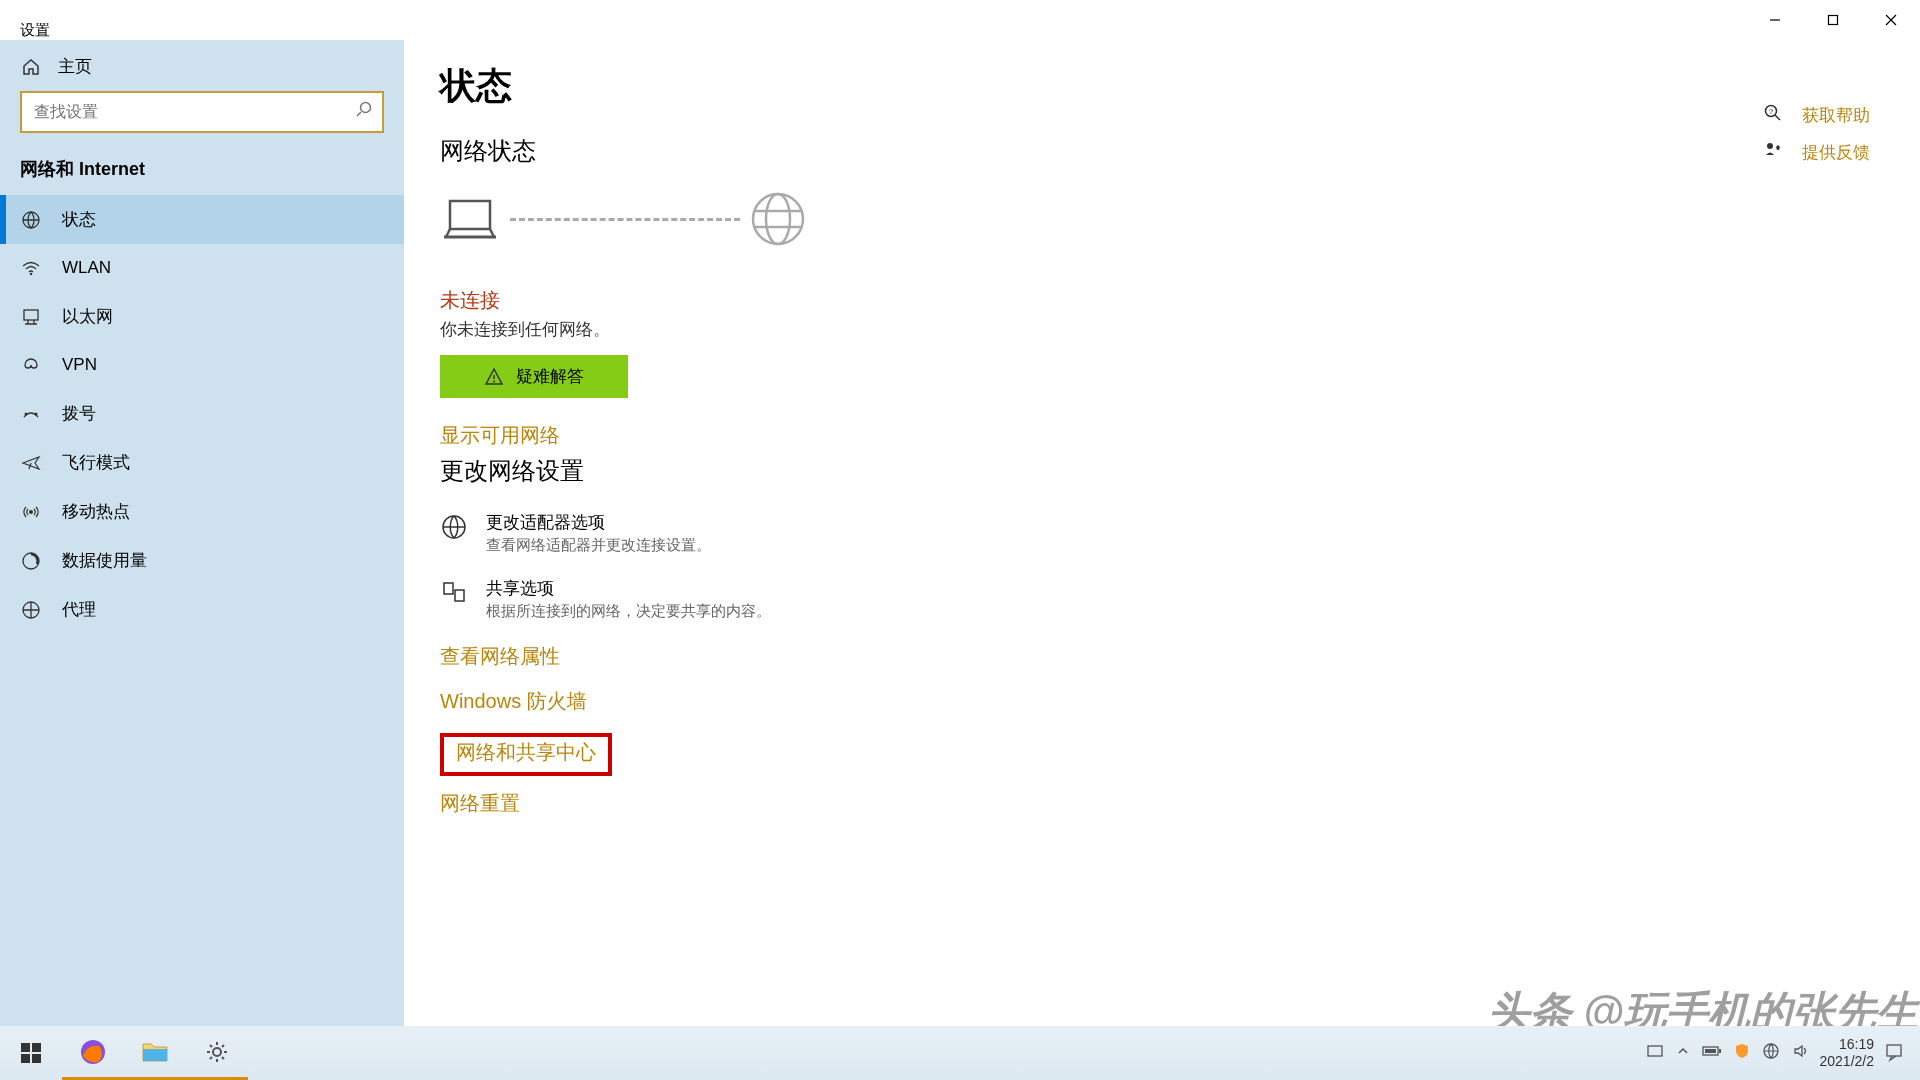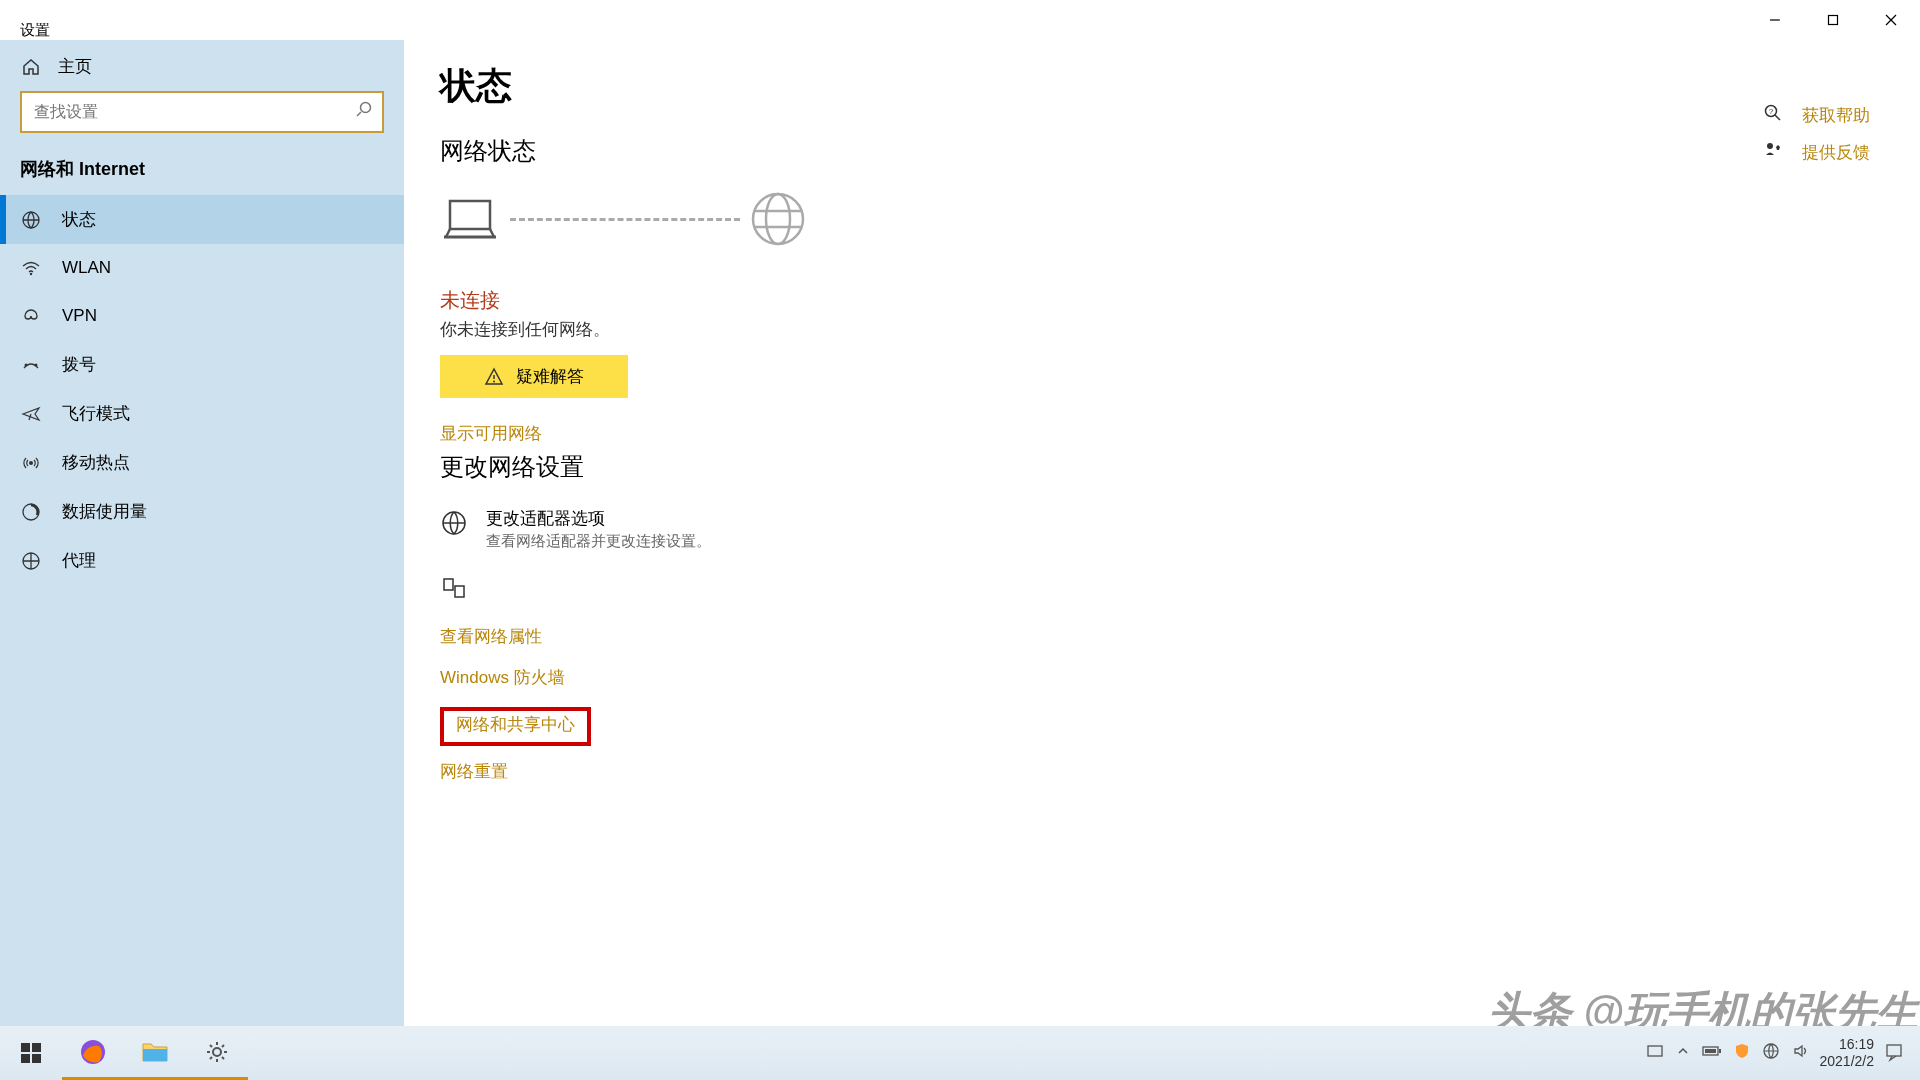--- a/index.html
+++ b/index.html
@@ -32,22 +32,22 @@
 
 
 .content { flex: 1; padding: 22px 36px; position: relative; }
 .h1 { font-size: 36px; font-weight: 600; margin-bottom: 24px; }
 .h2 { font-size: 24px; font-weight: 400; margin-bottom: 24px; margin-top: 8px; }
 .diagram { display: flex; align-items: center; gap: 10px; margin-bottom: 40px; }
 .laptop-icon svg, .globe-icon svg { display: block; }
 .dashes { flex: 0 0 auto; border-top: 3px dashed #aaa; width: 230px; }
 .status-red { color: #b33a1a; font-size: 20px; margin-bottom: 4px; }
 .status-sub { font-size: 17px; margin-bottom: 14px; color: #333; }
-.trouble-btn { display: inline-flex; align-items: center; gap: 12px; background: #fde047; padding: 10px 44px; font-size: 17px; border: none; cursor: default; margin-bottom: 24px; }
-.link { color: #b8860b; font-size: 17px; display: block; margin-bottom: 6px; cursor: default; }
+.trouble-btn { display: inline-flex; align-items: center; gap: 12px; background: #84cc16; padding: 10px 44px; font-size: 17px; border: none; cursor: default; margin-bottom: 24px; }
+.link { color: #b8860b; font-size: 20px; display: block; margin-bottom: 6px; cursor: default; }
 .h2b { font-size: 24px; font-weight: 400; margin-bottom: 24px; }
 .setting-row { display: flex; gap: 18px; margin-bottom: 22px; align-items: flex-start; cursor: default; }
 .setting-row .row-icon { width: 28px; height: 28px; display: flex; align-items: center; justify-content: center; font-size: 24px; color: #333; margin-top: 2px; }
 .setting-row .row-text .row-title { font-size: 17px; }
 .setting-row .row-text .row-desc { font-size: 15px; color: #666; margin-top: 2px; }
 .link-block { margin-bottom: 18px; }
 .highlight-box { border: 4px solid #cc0000; padding: 2px 12px 6px; display: inline-block; margin-bottom: 14px; }
 .highlight-box .link { margin-bottom: 0; }
 
 
@@ -125,20 +125,29 @@
           <svg width="20" height="20" viewBox="0 0 20 20">
               <path d="M2 8 Q10 1 18 8 M5 11 Q10 6 15 11 M8 14 Q10 12 12 14" fill="none" stroke="#333" stroke-width="1.3"></path>
               <circle cx="10" cy="16" r="1.2" fill="#333"></circle>
             </svg>
         </span>
         <span>WLAN</span>
       </div>
       <div class="sidebar-item">
         <span class="sidebar-icon">
           <svg width="20" height="20" viewBox="0 0 20 20">
+              <rect x="3" y="3" width="14" height="10" fill="none" stroke="#333" stroke-width="1.3"></rect>
+              <path d="M7 13 V17 M13 13 V17 M4 17 H16" stroke="#333" stroke-width="1.3"></path>
+            </svg>
+        </span>
+        <span>以太网</span>
+      </div>
+      <div class="sidebar-item">
+        <span class="sidebar-icon">
+          <svg width="20" height="20" viewBox="0 0 20 20">
               <path d="M4 10 a6 6 0 0 1 12 0 M4 10 a3 3 0 0 0 6 0 a3 3 0 0 0 6 0" fill="none" stroke="#333" stroke-width="1.3"></path>
             </svg>
         </span>
         <span>VPN</span>
       </div>
       <div class="sidebar-item">
         <span class="sidebar-icon">
           <svg width="20" height="20" viewBox="0 0 20 20">
               <circle cx="5" cy="10" r="1.5" fill="#333"></circle>
               <circle cx="15" cy="10" r="1.5" fill="#333"></circle>
@@ -235,20 +244,24 @@
         </div>
       </div>
 
       <div class="setting-row">
         <span class="row-icon">
           <svg width="26" height="26" viewBox="0 0 26 26">
               <rect x="3" y="3" width="9" height="11" fill="none" stroke="#333" stroke-width="1.5"></rect>
               <rect x="14" y="10" width="9" height="11" fill="none" stroke="#333" stroke-width="1.5"></rect>
             </svg>
         </span>
+        <div class="row-text">
+          <div class="row-title">共享选项</div>
+          <div class="row-desc">根据所连接到的网络，决定要共享的内容。</div>
+        </div>
       </div>
 
       <div class="link-block">
           <a class="link">查看网络属性</a>
         </div>
       <div class="link-block">
           <a class="link">Windows 防火墙</a>
         </div>
       <div class="highlight-box">
         <a class="link">网络和共享中心</a>

